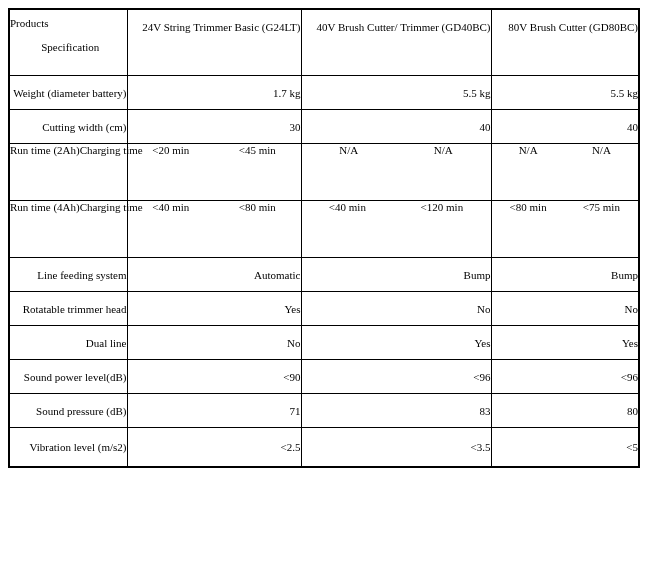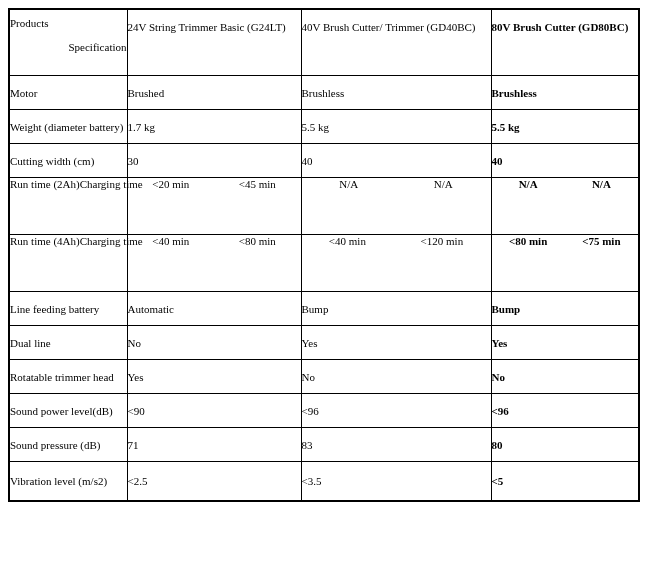--- a/index.html
+++ b/index.html
@@ -27,39 +27,39 @@
     border: 2px solid #000000;
   }
   col.c1 { width: 118px; }
   col.c2 { width: 174px; }
   col.c3 { width: 190px; }
   col.c4 { width: 148px; }
   th, td {
     border: 1px solid #000000;
     font-size: 11px;
     font-weight: normal;
-    text-align: left;
+    text-align: right;
     vertical-align: middle;
     padding: 0;
     white-space: nowrap;
     overflow: visible;
   }
   tr.header th { height: 54px; vertical-align: top; }
   th.prod { padding-top: 11px; }
   tr.single td { height: 33px; }
   tr.double td { height: 56px; }
   tr.last td { height: 38px; }
-  .col-bold { font-weight: bold; }
+  .col-bold { font-weight: normal; }
   .corner { text-align: left; }
   .corner .products {
     text-align: left;
     padding: 7px 5px 0 0;
   }
   .corner .specification {
-    text-align: right;
+    text-align: center;
     padding: 12px 0 0 4px;
   }
   .dbl {
     display: flex;
     flex-direction: row;
     justify-content: space-around;
     height: 56px;
   }
 </style>
 </head>
@@ -78,26 +78,20 @@
         <th class="corner">
           <div class="products">Products</div>
           <div class="specification">Specification</div>
         </th>
         <th class="prod">24V String Trimmer Basic (G24LT)</th>
         <th class="prod">40V Brush Cutter/ Trimmer (GD40BC)</th>
         <th class="prod col-bold">80V Brush Cutter (GD80BC)</th>
       </tr>
     </thead>
     <tbody>
-        <tr class="single">
-          <td>Motor</td>
-          <td>Brushed</td>
-          <td>Brushless</td>
-          <td class="col-bold">Brushless</td>
-        </tr>
         <tr class="single">
           <td>Weight (diameter battery)</td>
           <td>1.7 kg</td>
           <td>5.5 kg</td>
           <td class="col-bold">5.5 kg</td>
         </tr>
         <tr class="single">
           <td>Cutting width (cm)</td>
           <td>30</td>
           <td>40</td>
@@ -149,36 +143,36 @@
             </div>
           </td>
           <td class="col-bold">
             <div class="dbl">
               <div>&lt;80 min</div>
               <div>&lt;75 min</div>
             </div>
           </td>
         </tr>
         <tr class="single">
-          <td>Line feeding battery</td>
+          <td>Line feeding system</td>
           <td>Automatic</td>
           <td>Bump</td>
           <td class="col-bold">Bump</td>
+        </tr>
+        <tr class="single">
+          <td>Rotatable trimmer head</td>
+          <td>Yes</td>
+          <td>No</td>
+          <td class="col-bold">No</td>
         </tr>
         <tr class="single">
           <td>Dual line</td>
           <td>No</td>
           <td>Yes</td>
           <td class="col-bold">Yes</td>
-        </tr>
-        <tr class="single">
-          <td>Rotatable trimmer head</td>
-          <td>Yes</td>
-          <td>No</td>
-          <td class="col-bold">No</td>
         </tr>
         <tr class="single">
           <td>Sound power level(dB)</td>
           <td>&lt;90</td>
           <td>&lt;96</td>
           <td class="col-bold">&lt;96</td>
         </tr>
         <tr class="single">
           <td>Sound pressure (dB)</td>
           <td>71</td>

